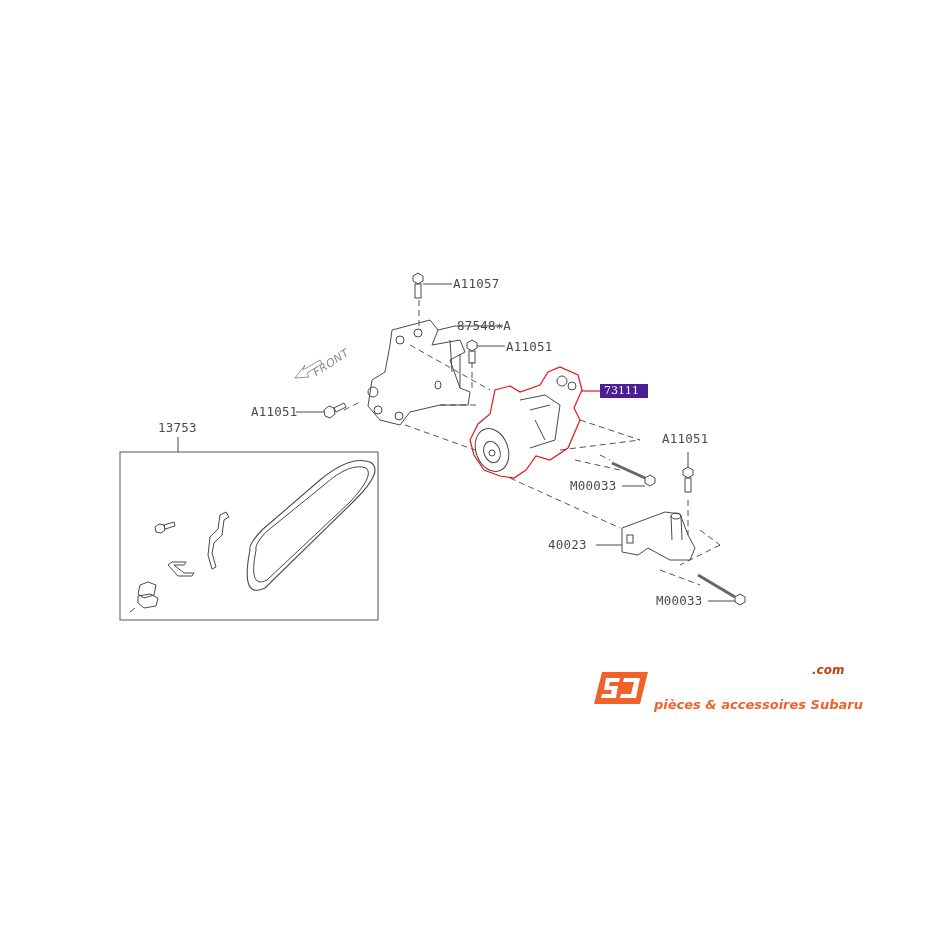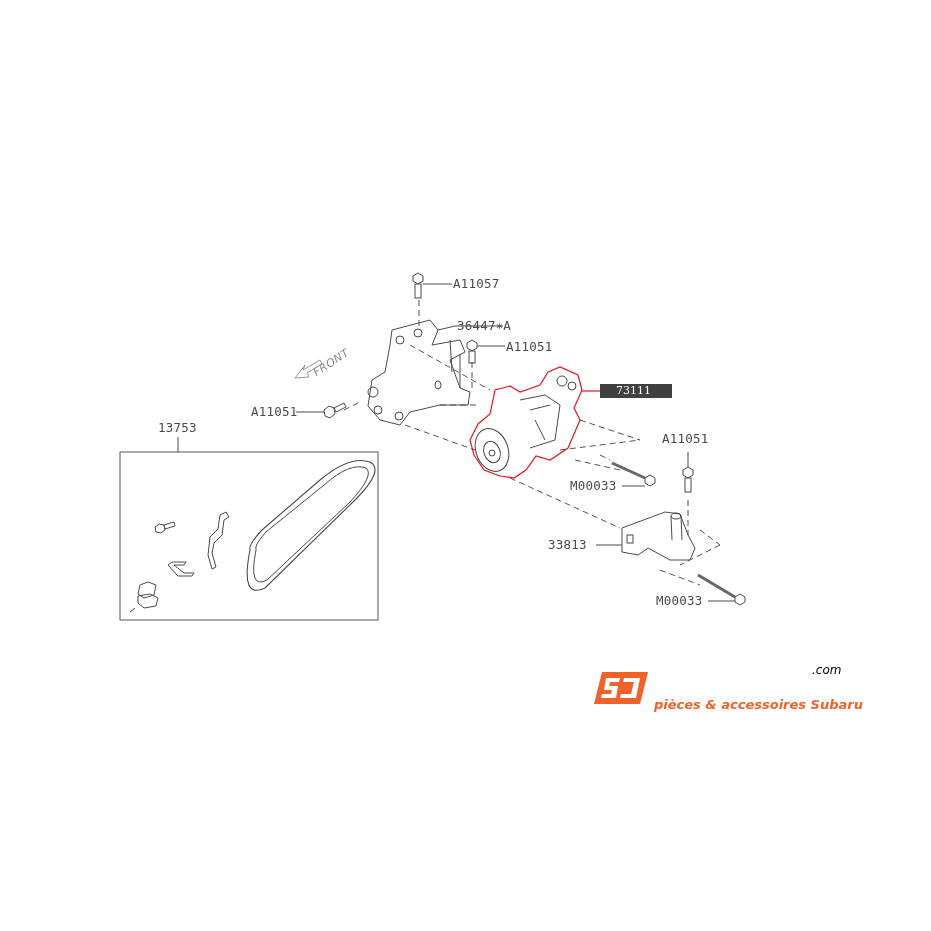--- a/index.html
+++ b/index.html
@@ -1,23 +1,23 @@
 <!DOCTYPE html>
 <html><head>
 <meta charset="utf-8">
 <style>
   html, body { margin:0; padding:0; background:#ffffff; }
   body { width:931px; height:931px; position:relative; overflow:hidden; font-family:"DejaVu Sans Mono", monospace; }
   .canvas { position:absolute; left:0; top:0; width:931px; height:931px; }
   .lbl { position:absolute; font-family:"DejaVu Sans Mono", monospace; font-size:12.5px; color:#4a4a4a; letter-spacing:0.2px; white-space:nowrap; line-height:1; }
-  .hl { position:absolute; background:#404040; color:#ffffff; font-family:"DejaVu Serif", serif; font-size:11px; line-height:14px; height:14px; padding:0 16px; width:40px; }
+  .hl { position:absolute; background:#4c1d95; color:#ffffff; font-family:"DejaVu Serif", serif; font-size:11px; line-height:14px; height:14px; padding:0 4px; width:40px; }
   .front { position:absolute; font-family:"DejaVu Sans", sans-serif; font-style:italic; font-size:11px; color:#8a8a8a; transform:rotate(-33deg); transform-origin:left bottom; letter-spacing:0.5px; }
   .logo { position:absolute; left:594px; top:668px; width:262px; height:46px; }
   .logo-text { position:absolute; left:54px; top:0px; font-family:"DejaVu Sans", sans-serif; font-weight:bold; font-style:italic; font-size:30px; color:#6e6e6e; letter-spacing:-1px; line-height:34px; -webkit-text-stroke:1px #3e3e3e; }
-  .logo-com { position:absolute; left:218px; top:-4px; font-family:"DejaVu Sans", sans-serif; font-weight:normal; font-style:italic; font-size:12px; color:#000000; line-height:12px; }
+  .logo-com { position:absolute; left:218px; top:-4px; font-family:"DejaVu Sans", sans-serif; font-weight:bold; font-style:italic; font-size:12px; color:#c2410c; line-height:12px; }
   .logo-tag { position:absolute; left:60px; top:32px; font-family:"DejaVu Sans", sans-serif; font-style:italic; font-weight:bold; font-size:13px; color:#f0622a; white-space:nowrap; line-height:9px; }
   .logo-mark { position:absolute; left:0; top:2px; width:56px; height:36px; }
 </style>
 </head>
 <body>
 
 <div class="canvas">
   <svg width="931" height="931" viewBox="0 0 931 931" style="position:absolute;left:0;top:0">
     <g fill="none" stroke="#4a4a4a" stroke-width="1">
 
@@ -129,27 +129,27 @@
       <circle cx="572" cy="386" r="4" stroke="#4a4a4a"></circle>
       <path d="M520 400 L545 395 L560 405 L555 440 L530 448" stroke="#4a4a4a"></path>
       <line x1="530" y1="410" x2="550" y2="405" stroke="#4a4a4a"></line>
       <line x1="535" y1="420" x2="545" y2="440" stroke="#4a4a4a"></line>
       <line x1="582" y1="391" x2="600" y2="391" stroke="#e8141b" stroke-width="1.2"></line>
     </g>
   </svg>
 
   
   <span class="lbl" style="left:453px;top:278px">A11057</span>
-  <span class="lbl" style="left:457px;top:320px">36447∗A</span>
+  <span class="lbl" style="left:457px;top:320px">87548∗A</span>
   <span class="lbl" style="left:506px;top:341px">A11051</span>
   <span class="lbl" style="left:251px;top:406px">A11051</span>
   <span class="hl" style="left:600px;top:384px">73111</span>
   <span class="lbl" style="left:662px;top:433px">A11051</span>
   <span class="lbl" style="left:570px;top:480px">M00033</span>
-  <span class="lbl" style="left:548px;top:539px">33813</span>
+  <span class="lbl" style="left:548px;top:539px">40023</span>
   <span class="lbl" style="left:656px;top:595px">M00033</span>
   <span class="lbl" style="left:158px;top:422px">13753</span>
 
   <span class="front" style="left:318px;top:366px">FRONT</span>
   <span></span>
 
   
   <div class="logo">
     <svg class="logo-mark" viewBox="0 0 56 36">
       <path d="M8 2 H54 L46 34 H0 Z" fill="#f0622a"></path>

